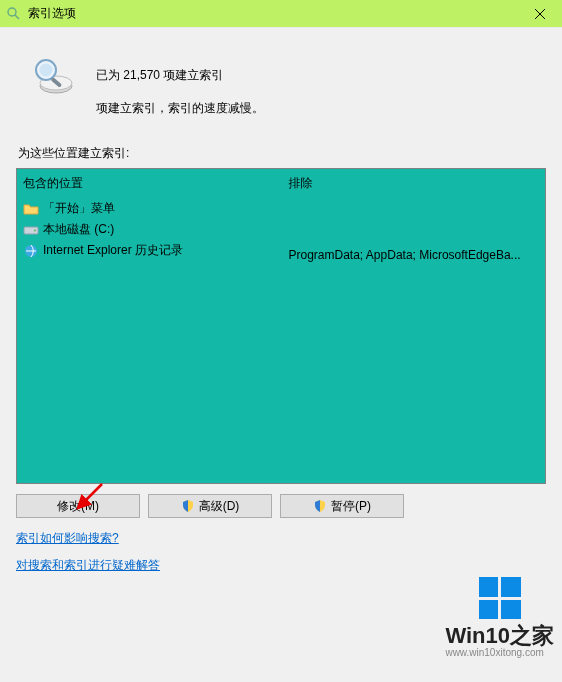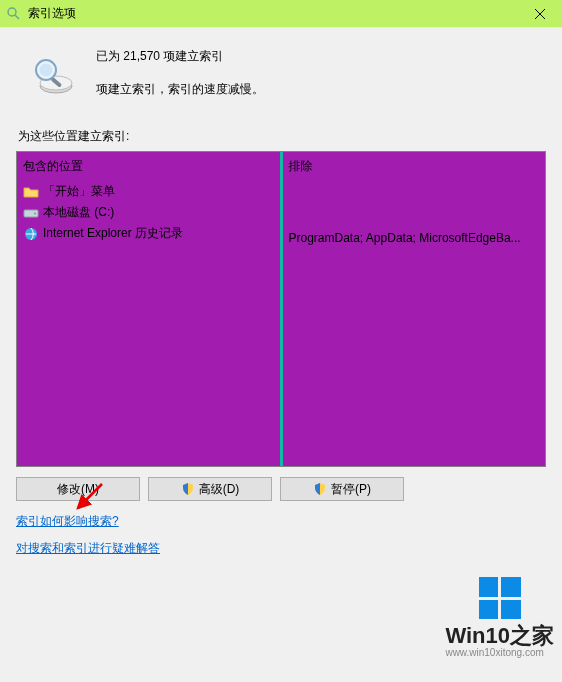--- a/index.html
+++ b/index.html
@@ -45,28 +45,28 @@
   .status-row {
     display: flex;
     align-items: flex-start;
     margin-bottom: 28px;
   }
   .big-icon {
     width: 48px; height: 48px;
     margin: 6px 20px 0 12px;
     display: flex; align-items: center; justify-content: center;
   }
-  .status-text { padding-top: 2px; }
+  .status-text { padding-top: 2px; margin-top: 19px; }
   .status-line1 { margin-bottom: 16px; }
 
   .section-label { margin: 20px 0 6px 2px; }
 
   .lists-wrap {
     border: 1px solid #828282;
-    background: #a21caf;
+    background: #14b8a6;
     width: 530px;
     height: 316px;
     display: flex;
   }
   .col {
     flex: 1;
     padding: 4px 6px;
     overflow: hidden;
   }
   .col + .col { border-left: 3px solid #14b8a6; }

